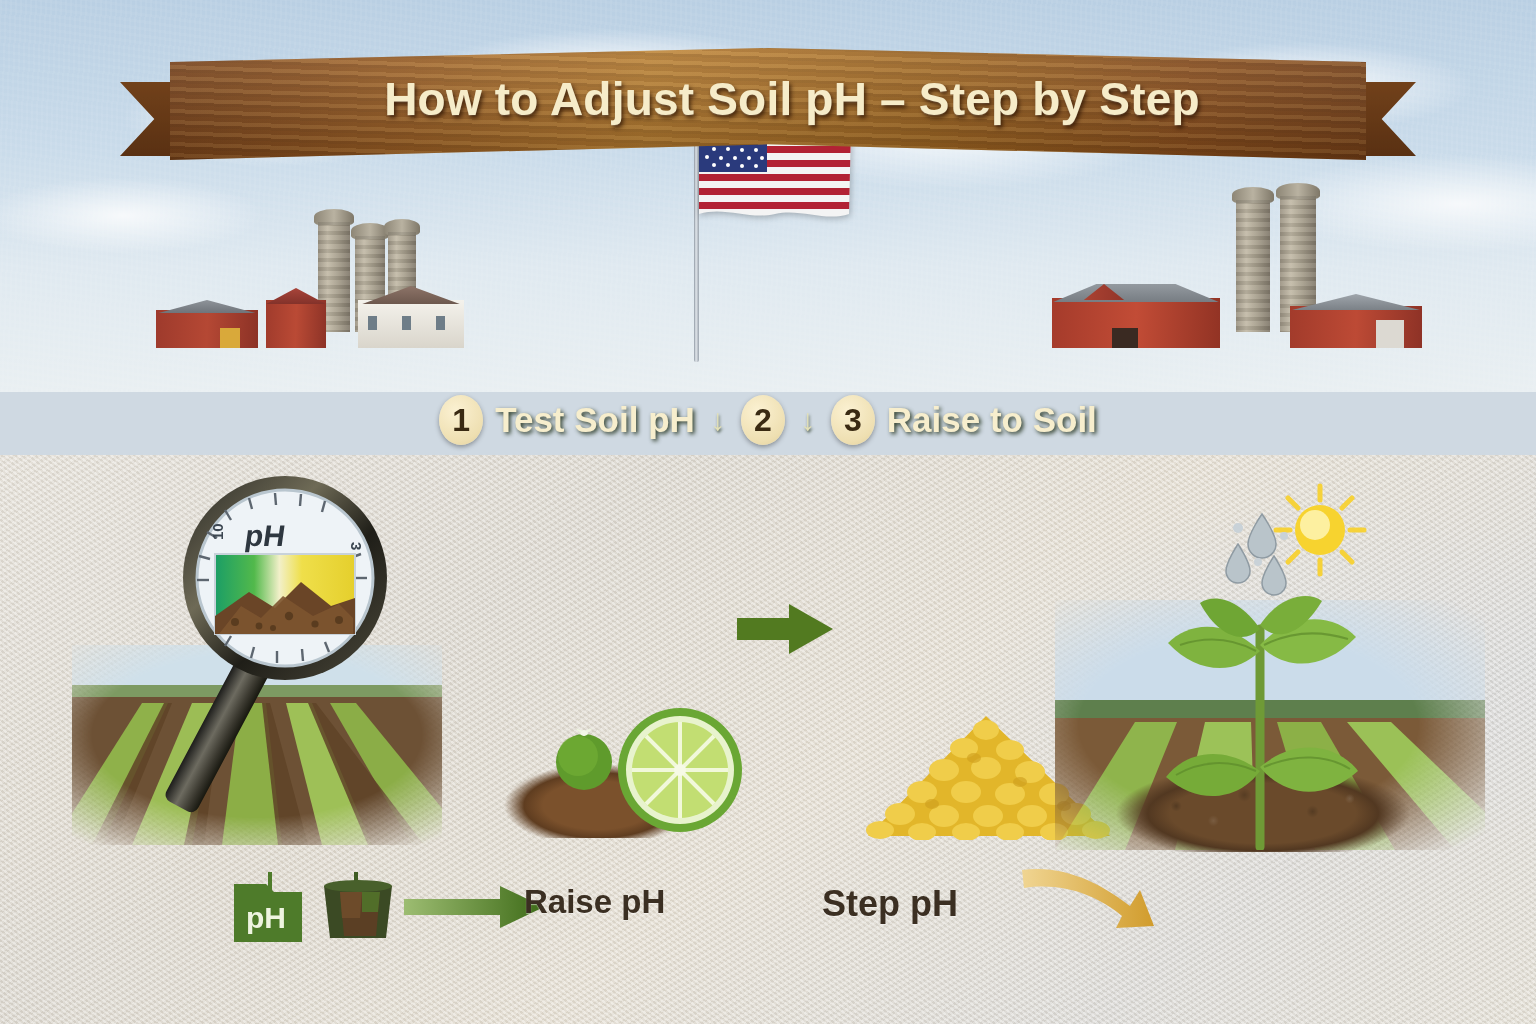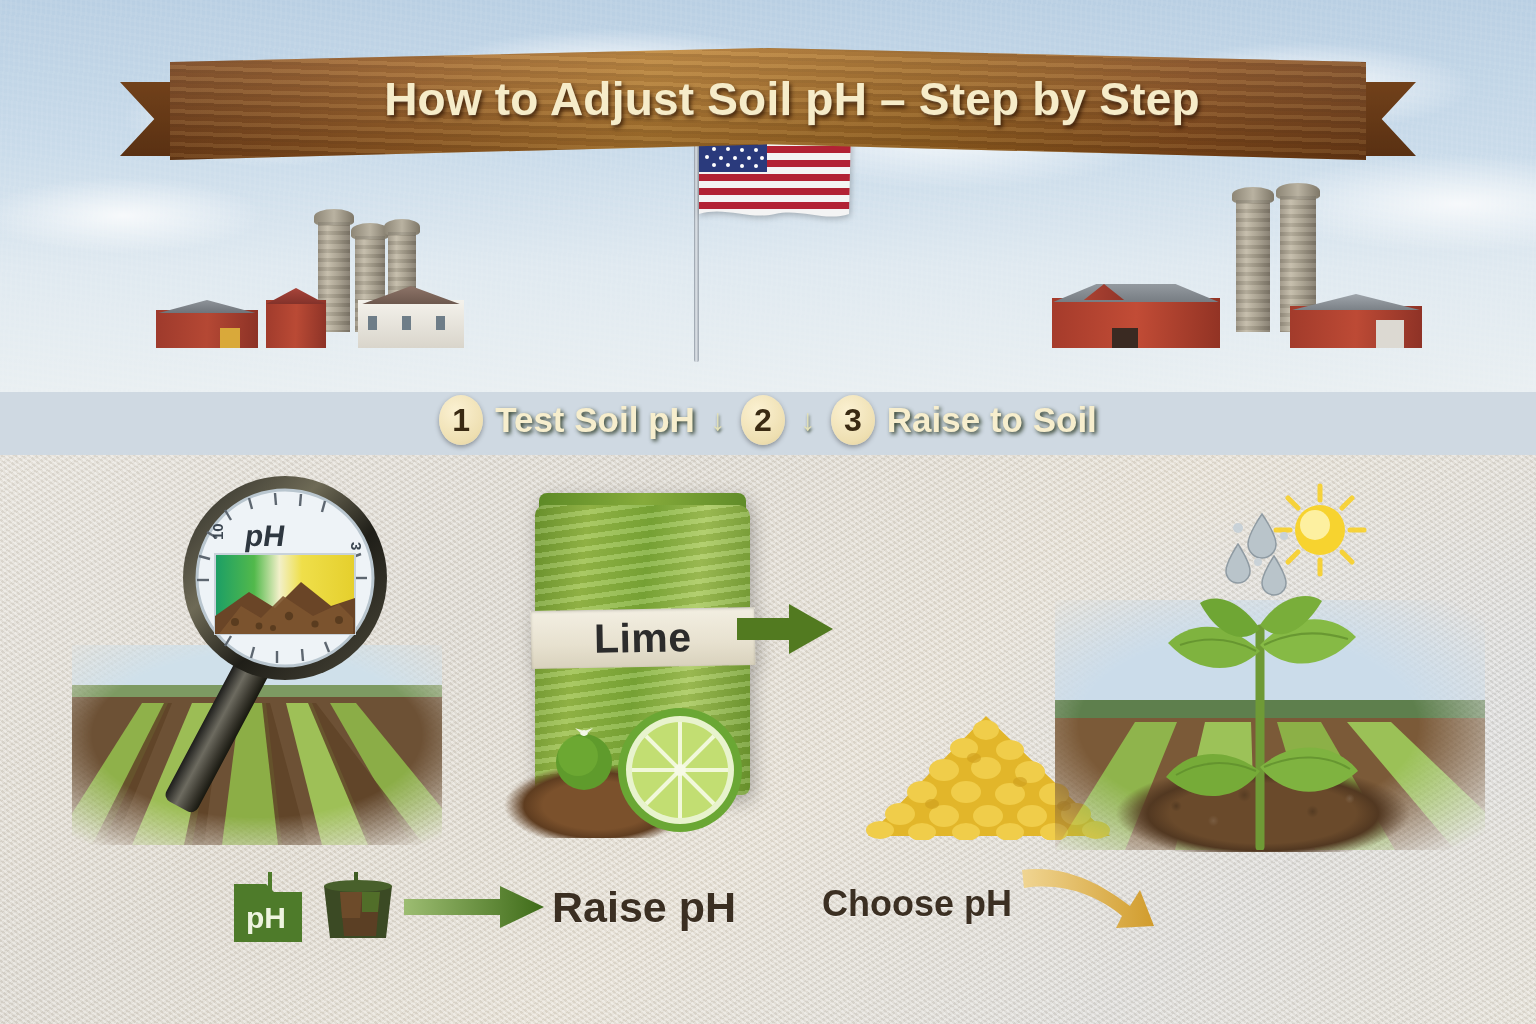--- a/index.html
+++ b/index.html
@@ -232,21 +232,21 @@
   .ph-tag { position:absolute; left:232px; top:10px; width:72px; height:74px; }
   .soil-core { position:absolute; left:318px; top:12px; width:80px; height:72px; }
   .arrow-green-long { position:absolute; left:404px; top:24px; width:140px; height:46px; }
   .arrow-curve-gold { position:absolute; left:1018px; top:0px; width:160px; height:78px; }
 
   .cap {
     position:absolute; font-weight:bold; color:#3b2f22;
     font-family:"Liberation Sans", sans-serif;
     text-shadow:0 1px 1px rgba(255,255,255,.5);
   }
-  .cap-raise { left:552px; top:23px; font-size:43px; }
+  .cap-raise { left:524px; top:23px; font-size:33px; }
   .cap-lower { left:822px; top:23px; font-size:36px; }
   .cap-water { left:1200px; top:12px; font-size:36px; line-height:1.06; }
 
   .sun { position:absolute; left:1272px; top:482px; width:96px; height:96px; }
   .drops { position:absolute; left:1222px; top:500px; width:90px; height:104px; }
   .seedling { position:absolute; left:1152px; top:575px; width:220px; height:275px; }
   .soil-mound {
     position:absolute; left:1108px; top:760px; width:310px; height:92px;
     background:radial-gradient(ellipse 160px 52px at 50% 58%, #6a4a2b 0 58%, #523821 72%, rgba(70,48,28,0) 92%);
   }
@@ -492,27 +492,20 @@
         <circle cx="72" cy="156" r="4"></circle>
           <circle cx="96" cy="160" r="3.4"></circle>
           <circle cx="126" cy="150" r="4.2"></circle>
         <circle cx="152" cy="158" r="3.6"></circle>
           <circle cx="176" cy="154" r="4"></circle>
           <circle cx="110" cy="162" r="3"></circle>
       </g>
     </g>
   </svg>
 
-  <div class="bag bag-lime">
-    <div class="bag-top"></div>
-    <div class="bag-body"></div>
-    <div class="bag-band">
-      <span class="bag-band-text">Lime</span>
-    </div>
-  </div>
   <div class="soil-pile-lime"></div>
   <svg class="lime-whole" viewBox="0 0 72 72">
     <circle cx="36" cy="42" r="28" fill="#5f9b2c"></circle>
     <circle cx="30" cy="36" r="20" fill="#74b037" opacity=".6"></circle>
     <path d="M36,16 l-9,-8 l9,3 l9,-3 z" fill="#eef4e0"></path>
     <path d="M32,14 q4,-8 8,0 q-4,4 -8,0 z" fill="#f3f7e8"></path>
   </svg>
   <svg class="lime-half" viewBox="0 0 132 130">
     <circle cx="66" cy="65" r="62" fill="#6aa734"></circle>
     <circle cx="66" cy="65" r="54" fill="#e8f3cd"></circle>
@@ -647,21 +640,21 @@
       <defs>
         <linearGradient id="gArrow" x1="0" y1="0" x2="1" y2="0">
           <stop offset="0%" stop-color="#9dbd72"></stop>
             <stop offset="100%" stop-color="#3e6b18"></stop>
         </linearGradient>
       </defs>
       <path d="M0,15 L96,15 L96,2 L140,23 L96,44 L96,31 L0,31 Z" fill="url(#gArrow)"></path>
     </svg>
 
     <div class="cap cap-raise">Raise pH</div>
-    <div class="cap cap-lower">Choose pH</div>
+    <div class="cap cap-lower">Step pH</div>
 
     <svg class="arrow-curve-gold" viewBox="0 0 160 78">
       <defs>
         <linearGradient id="gCurve" x1="0" y1="0" x2="1" y2="0">
           <stop offset="0%" stop-color="#f0d592"></stop>
             <stop offset="100%" stop-color="#d19c2c"></stop>
         </linearGradient>
       </defs>
       <path d="M4,10 C46,4 84,24 112,46 L122,30 L136,66 L98,68 L104,56 C80,36 46,22 6,28 Z" fill="url(#gCurve)"></path>
     </svg>

